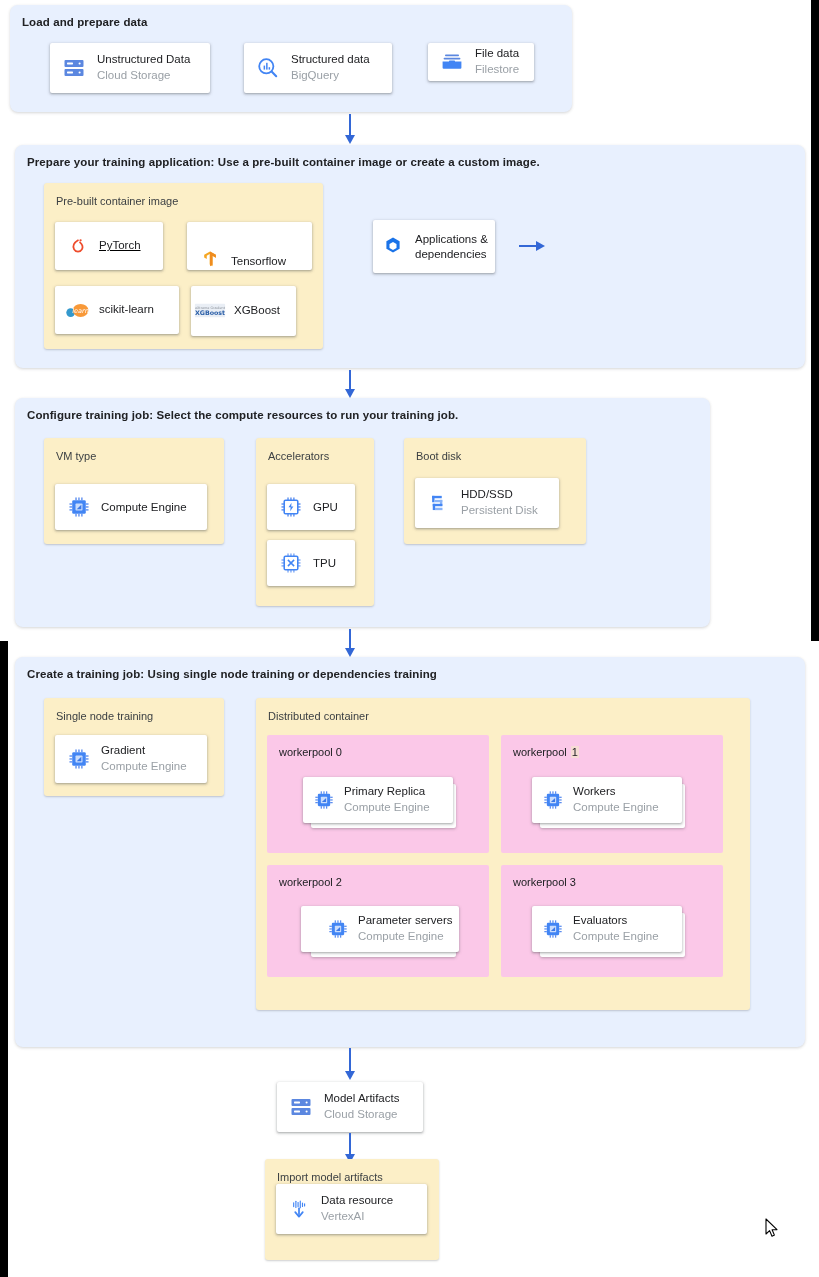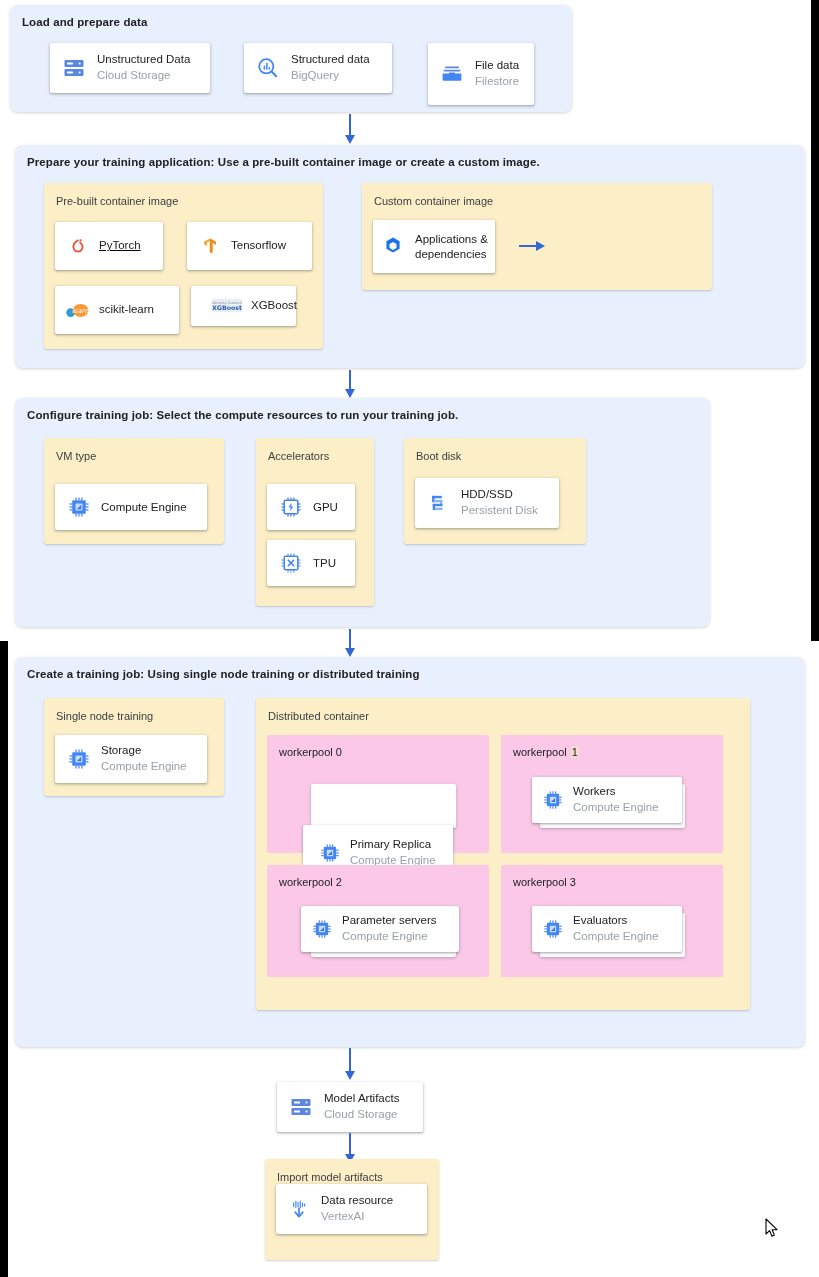--- a/index.html
+++ b/index.html
@@ -156,21 +156,21 @@
         <rect x="12.6" y="11.2" width="1.5" height="2.4" fill="#4285f4"></rect>
         <line x1="15.6" y1="15.6" x2="20.2" y2="20.2" stroke="#4285f4" stroke-width="2.1" stroke-linecap="round"></line>
       </svg>
     </span>
     <span class="txt" style="margin-left:10px;">
       <span class="t1">Structured data</span>
       <span class="t2">BigQuery</span>
     </span>
   </div>
 
-  <div class="card" style="left:428px; top:43px; width:106px; height:62px; padding-left:11px;">
+  <div class="card" style="left:428px; top:43px; width:106px; height:38px; padding-left:11px;">
     <span class="ico" style="width:26px;height:26px;">
       <svg width="24" height="24" viewBox="0 0 24 24">
         <rect x="5" y="4.6" width="14" height="1.7" rx="0.8" fill="#5b87e0"></rect>
         <rect x="3.6" y="7.8" width="16.8" height="1.7" rx="0.8" fill="#5b87e0"></rect>
         <path d="M2.6 11.6h18.8v6.2a1 1 0 0 1-1 1H3.6a1 1 0 0 1-1-1z" fill="#4285f4"></path>
         <rect x="9" y="10.6" width="6" height="2" rx="0.7" fill="#4285f4"></rect>
       </svg>
     </span>
     <span class="txt" style="margin-left:10px;">
       <span class="t1">File data</span>
@@ -196,21 +196,21 @@
       <svg width="20" height="20" viewBox="0 0 24 24">
         <path d="M12 5.2 C7.2 8.2 5.4 12.4 7.3 16 C9.2 19.6 14.8 19.6 16.7 16 C18.2 13.2 17.2 10 14.4 7.6" fill="none" stroke="#ee4c2c" stroke-width="2.1" stroke-linecap="round"></path>
         <circle cx="15.1" cy="5.1" r="1.35" fill="#ee4c2c"></circle>
       </svg>
     </span>
     <span class="txt" style="margin-left:10px;text-decoration:underline;">
       <span class="t1">PyTorch</span>
     </span>
   </div>
 
-  <div class="card" style="left:187px; top:222px; width:125px; height:48px; padding-left:12px;">
+  <div class="card" style="left:187px; top:222px; width:125px; height:48px; padding-left:12px;align-items:flex-end;">
     <span class="ico" style="width:22px;height:22px;">
       <svg width="20" height="20" viewBox="0 0 24 24">
         <path d="M12 3 L19 7 L19 10.4 L15 8.1 L15 20.6 L11.6 18.6 L11.6 6.1 L8.1 8.1 L8.1 11.9 L5 10.1 L5 7 Z" fill="#f5a623"></path>
         <path d="M12 3 L12 20.6 L15 18.9 L15 8.1 L19 10.4 L19 7 Z" fill="#ef8c1f"></path>
       </svg>
     </span>
     <span class="txt" style="margin-left:10px;">
       <span class="t1">Tensorflow</span>
     </span>
   </div>
@@ -221,36 +221,33 @@
         <circle cx="6.5" cy="14" r="5" fill="#3499cd"></circle>
         <ellipse cx="18" cy="11.5" rx="9" ry="7.5" fill="#f89939"></ellipse>
         <text x="18" y="15" font-family="DejaVu Sans, sans-serif" font-size="7.5" font-style="italic" fill="#ffffff" text-anchor="middle">learn</text>
       </svg>
     </span>
     <span class="txt" style="margin-left:8px;">
       <span class="t1">scikit-learn</span>
     </span>
   </div>
 
-  <div class="card" style="left:191px; top:286px; width:105px; height:40px; padding-left:20px;">
+  <div class="card" style="left:191px; top:286px; width:105px; height:50px; padding-left:3px;">
     <span class="ico" style="width:32px;height:22px;">
       <svg width="32" height="20" viewBox="0 0 38 22">
         <rect x="1" y="2.5" width="36" height="16" rx="1" fill="#e9eef5"></rect>
         <text x="19" y="9" font-family="DejaVu Sans, sans-serif" font-size="4" fill="#8a9099" text-anchor="middle">eXtreme Gradient</text>
         <text x="19" y="16" font-family="DejaVu Sans, sans-serif" font-size="7.5" font-weight="bold" fill="#2b5fa8" text-anchor="middle">XGBoost</text>
       </svg>
     </span>
     <span class="txt" style="margin-left:8px;">
       <span class="t1">XGBoost</span>
     </span>
   </div>
 
-  <div class="group" style="left:362px; top:183px; width:350px; height:107px;">
-    <div class="group-title">Custom container image</div>
-  </div>
 
   <div class="card" style="left:373px; top:220px; width:122px; height:53px; padding-left:7px;">
     <span class="ico" style="width:26px;height:26px;">
       <svg width="24" height="24" viewBox="0 0 24 24">
         <path d="M12 2.4 18.6 6.2 18.6 13.8 12 17.6 5.4 13.8 5.4 6.2 Z" fill="#1a73e8"></path>
         <path d="M12 7 15.5 9 15.5 13 12 15 8.5 13 8.5 9 Z" fill="#ffffff"></path>
       </svg>
     </span>
     <span class="txt" style="margin-left:9px;">
       <span class="t1" style="white-space:normal;max-width:85px;line-height:1.3;">Applications &amp; dependencies</span>
@@ -380,21 +377,21 @@
       <span class="t2">Persistent Disk</span>
     </span>
   </div>
 
   <div class="arrow-v" style="left:343px; top:629px; width:14px; height:28px;">
     <div class="shaft" style="height:20px;"></div>
       <div class="head"></div>
   </div>
 
   <div class="stage" style="left:15px; top:657px; width:790px; height:390px;">
-    <div class="stage-title">Create a training job: Using single node training or distributed training</div>
+    <div class="stage-title">Create a training job: Using single node training or dependencies training</div>
   </div>
 
   <div class="group" style="left:44px; top:698px; width:180px; height:98px;">
     <div class="group-title">Single node training</div>
   </div>
 
   <div class="card" style="left:55px; top:735px; width:152px; height:48px; padding-left:12px;">
     <span class="ico" style="width:24px;height:24px;">
       <svg width="22" height="22" viewBox="0 0 24 24">
         <g fill="#5b8def">
@@ -410,36 +407,36 @@
           <rect x="19.4" y="8" width="3" height="1.5"></rect>
             <rect x="19.4" y="11.2" width="3" height="1.5"></rect>
           <rect x="19.4" y="14.4" width="3" height="1.5"></rect>
         </g>
         <rect x="4.6" y="4.6" width="14.8" height="14.8" rx="1.4" fill="#4285f4"></rect>
         <rect x="8.2" y="8.2" width="7.6" height="7.6" rx="0.8" fill="#c9dcfc"></rect>
         <path d="M9.5 14.5 L14.5 9.5 L14.5 14.5 Z" fill="#3b78e7"></path>
       </svg>
     </span>
     <span class="txt" style="margin-left:10px;">
-      <span class="t1">Storage</span>
+      <span class="t1">Gradient</span>
       <span class="t2">Compute Engine</span>
     </span>
   </div>
 
   <div class="group" style="left:256px; top:698px; width:494px; height:312px;">
     <div class="group-title">Distributed container</div>
   </div>
 
   <div class="pool" style="left:267px; top:735px; width:222px; height:118px;">
     <div class="pool-title">
       <span>workerpool 0</span>
     </div>
   </div>
   <div class="stackshadow" style="left:311px; top:784px; width:145px; height:44px;"></div>
-  <div class="card" style="left:303px; top:777px; width:150px; height:56px; padding-left:16px;margin-top:48px;">
+  <div class="card" style="left:303px; top:777px; width:150px; height:46px; padding-left:10px;">
     <span class="ico" style="width:22px;height:22px;">
       <svg width="20" height="20" viewBox="0 0 24 24">
         <g fill="#5b8def">
           <rect x="8" y="1.6" width="1.5" height="3"></rect>
             <rect x="11.2" y="1.6" width="1.5" height="3"></rect>
           <rect x="14.4" y="1.6" width="1.5" height="3"></rect>
           <rect x="8" y="19.4" width="1.5" height="3"></rect>
             <rect x="11.2" y="19.4" width="1.5" height="3"></rect>
           <rect x="14.4" y="19.4" width="1.5" height="3"></rect>
           <rect x="1.6" y="8" width="3" height="1.5"></rect>
@@ -493,21 +490,21 @@
       <span class="t2">Compute Engine</span>
     </span>
   </div>
 
   <div class="pool" style="left:267px; top:865px; width:222px; height:112px;">
     <div class="pool-title">
       <span>workerpool 2</span>
     </div>
   </div>
   <div class="stackshadow" style="left:311px; top:913px; width:145px; height:44px;"></div>
-  <div class="card" style="left:301px; top:906px; width:158px; height:46px; padding-left:10px;">
+  <div class="card" style="left:301px; top:906px; width:158px; height:46px; padding-left:26px;">
     <span class="ico" style="width:22px;height:22px;">
       <svg width="20" height="20" viewBox="0 0 24 24">
         <g fill="#5b8def">
           <rect x="8" y="1.6" width="1.5" height="3"></rect>
             <rect x="11.2" y="1.6" width="1.5" height="3"></rect>
           <rect x="14.4" y="1.6" width="1.5" height="3"></rect>
           <rect x="8" y="19.4" width="1.5" height="3"></rect>
             <rect x="11.2" y="19.4" width="1.5" height="3"></rect>
           <rect x="14.4" y="19.4" width="1.5" height="3"></rect>
           <rect x="1.6" y="8" width="3" height="1.5"></rect>

